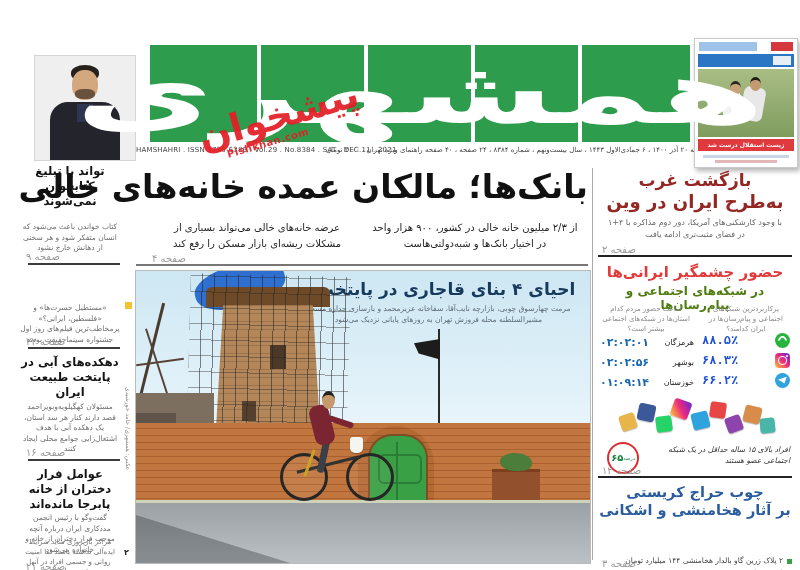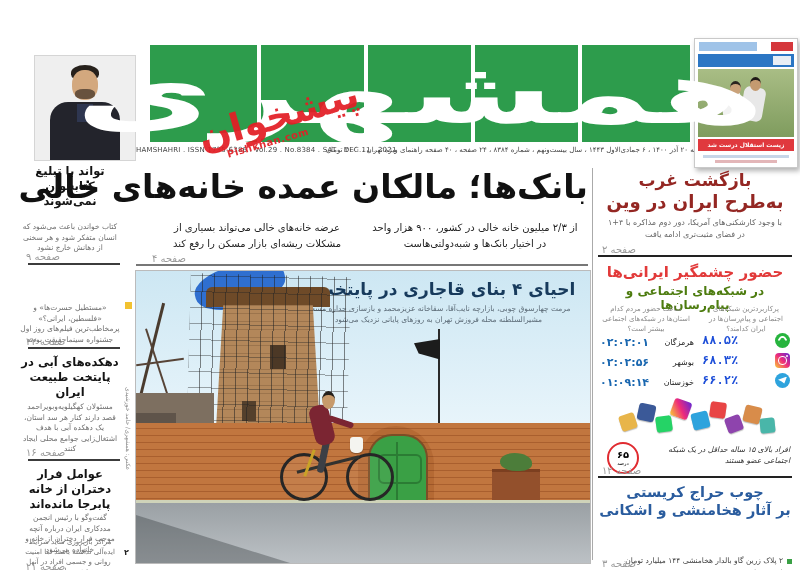--- a/index.html
+++ b/index.html
@@ -37,21 +37,21 @@
   .q{font-size:7px;color:#888;line-height:1.45;}
   .statv{font-weight:bold;font-size:12px;color:#1d4ed8;font-family:Liberation Mono, monospace;}
   .prov-name{font-size:8px;color:#222;}
   .prov-v{font-weight:bold;font-size:11px;color:#1a67b0;}
   .approw{display:flex;align-items:center;justify-content:space-between;direction:rtl;height:20px;}
   .provrow{display:flex;align-items:center;justify-content:space-between;direction:rtl;height:20px;}
   .ch-t{font-weight:bold;font-size:14.5px;color:#2a5c9e;line-height:1.25;}
   .bullet{display:flex;direction:rtl;gap:4px;font-size:7.5px;color:#444;line-height:1.4;align-items:flex-start;margin-top:32px;}
   .bsq{width:5px;height:5px;background:#3aa045;margin-top:3px;flex:none;}
   .badge{border:2px solid #e02b30;border-radius:50%;width:28px;height:28px;
-         display:flex;flex-direction:column;align-items:center;justify-content:center;color:#000000;text-align:right;}
+         display:flex;flex-direction:row;align-items:center;justify-content:center;color:#15803d;text-align:right;}
   .badge b{font-size:10px;line-height:10px;}
   .badge span{font-size:5px;line-height:6px;}
   
   .icn{width:15px;height:15px;border-radius:50%;position:relative;flex:none;}
   .icn.wa{background:#27b43e;}
   .icn.wa:after{content:"";position:absolute;inset:3px;border:2px solid #fff;border-radius:50%;
                 border-right-color:transparent;border-bottom-color:transparent;transform:rotate(45deg);}
   .icn.ig{border-radius:4px;background:linear-gradient(45deg,#f9ce34,#ee2a7b,#6228d7);}
   .icn.ig:after{content:"";position:absolute;inset:3px;border:1.5px solid #fff;border-radius:4px;}
   .icn.ig:before{content:"";position:absolute;top:2.5px;right:2.5px;width:2px;height:2px;background:#fff;border-radius:50%;z-index:1;}

